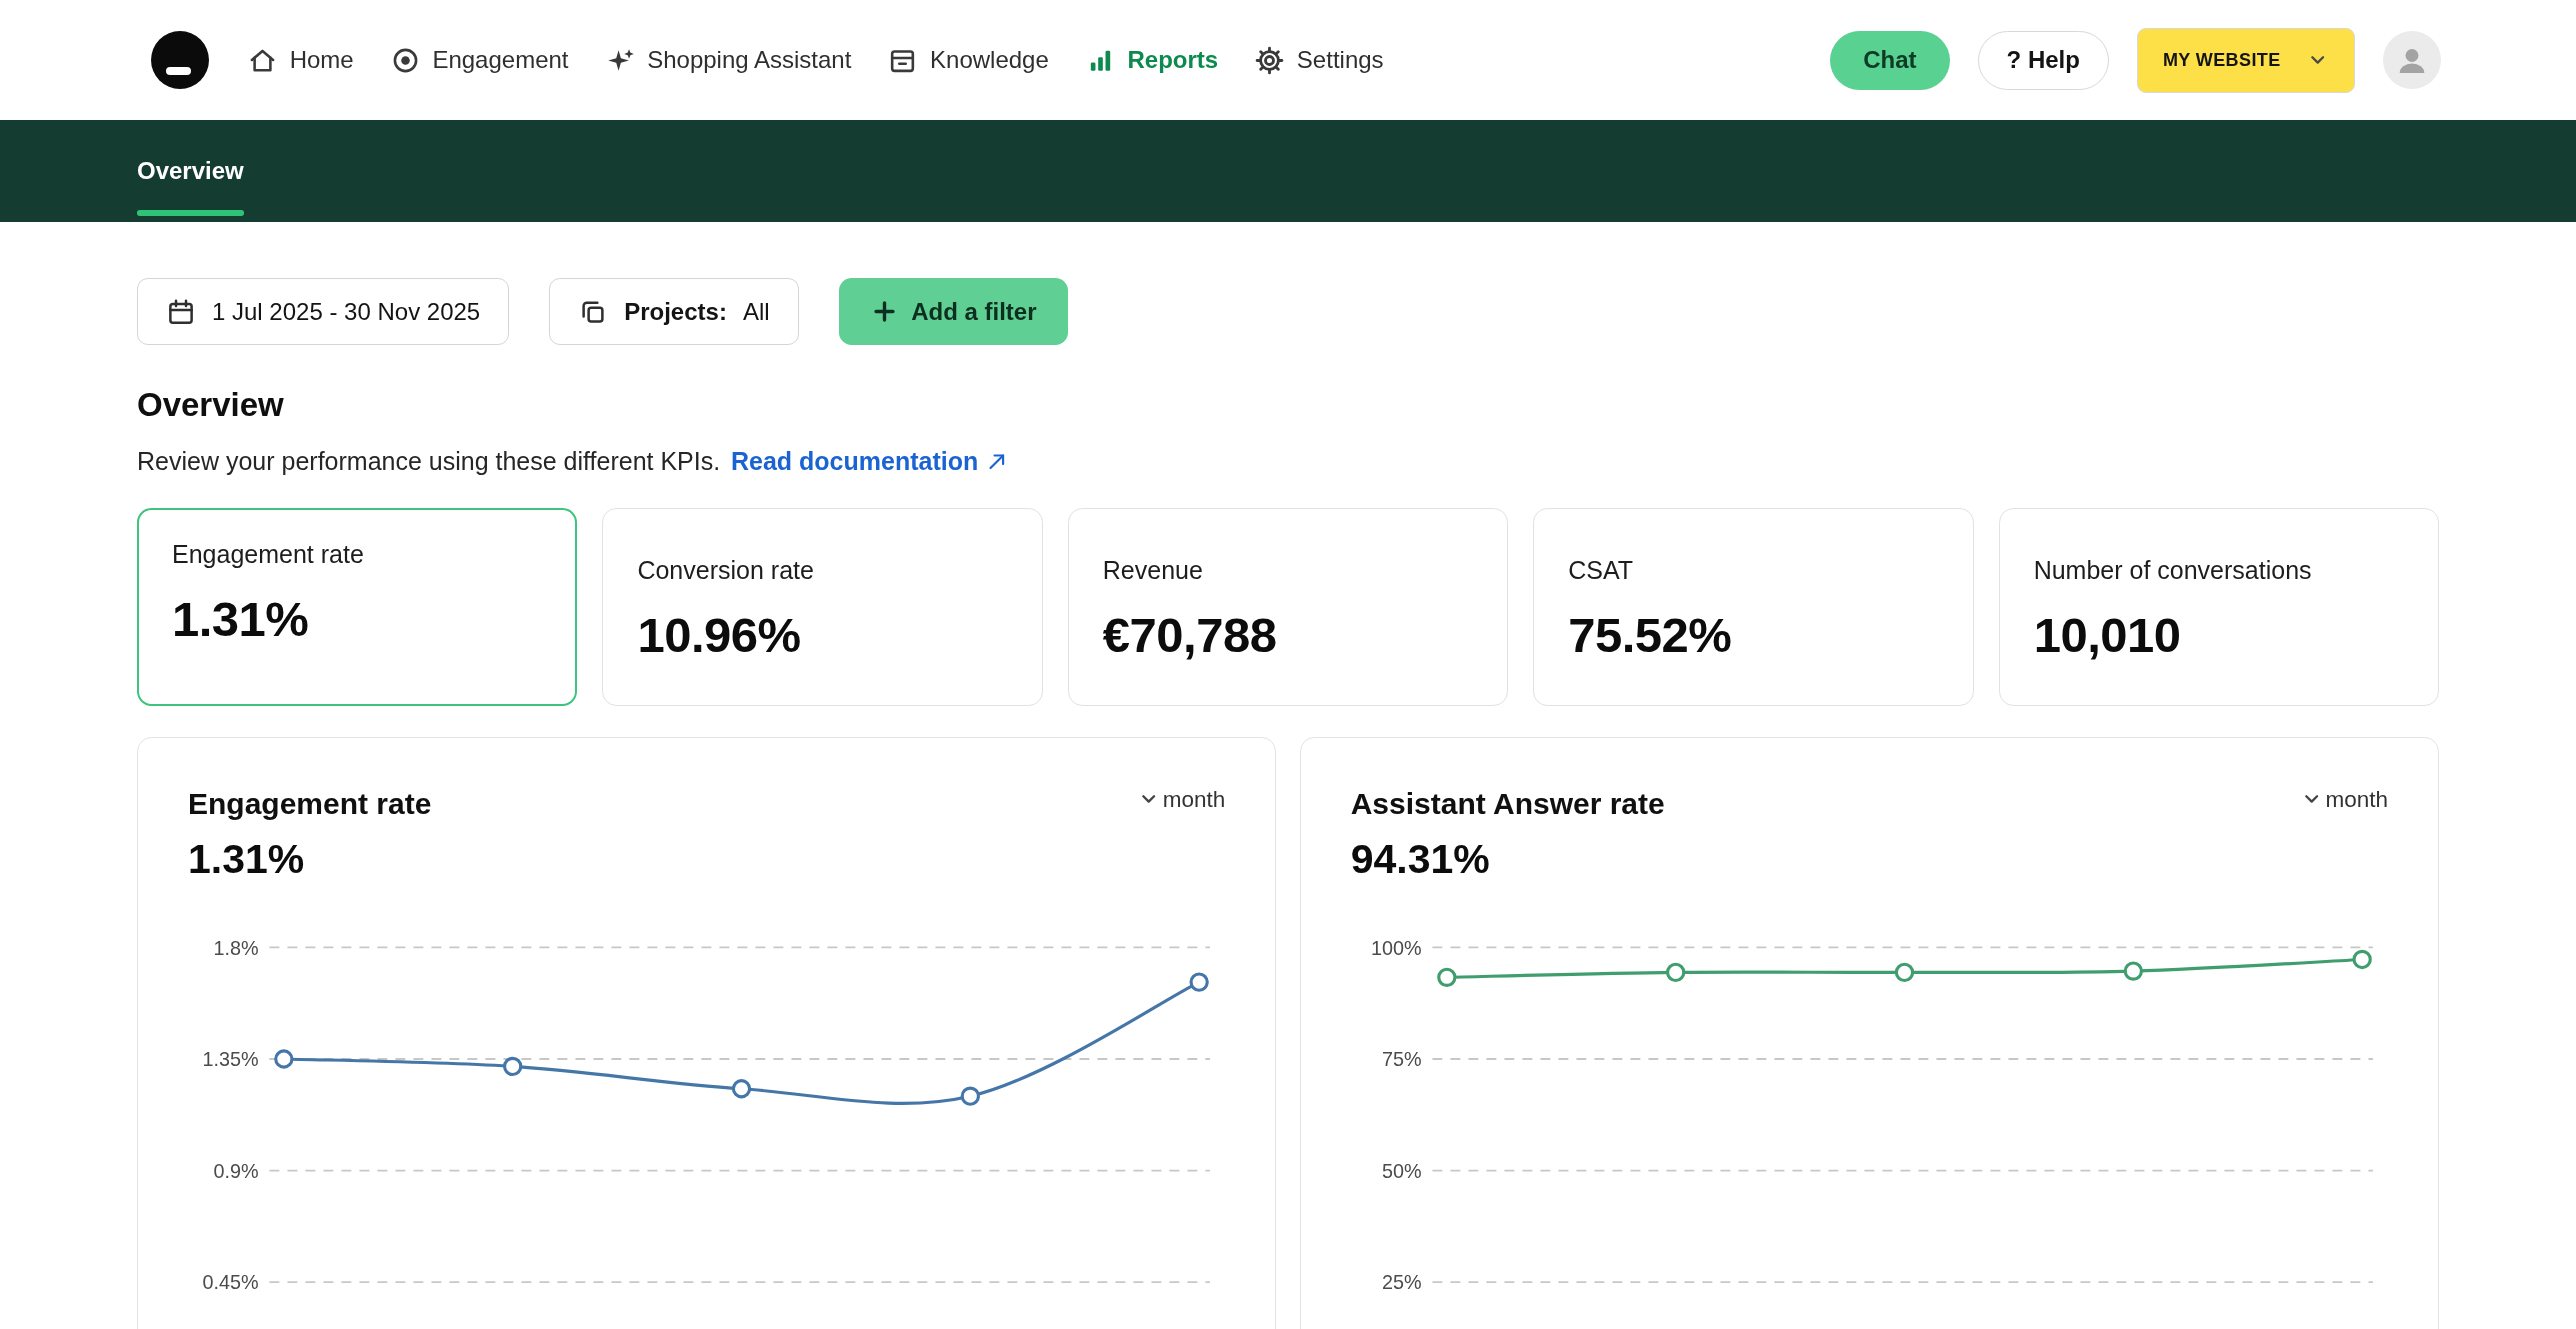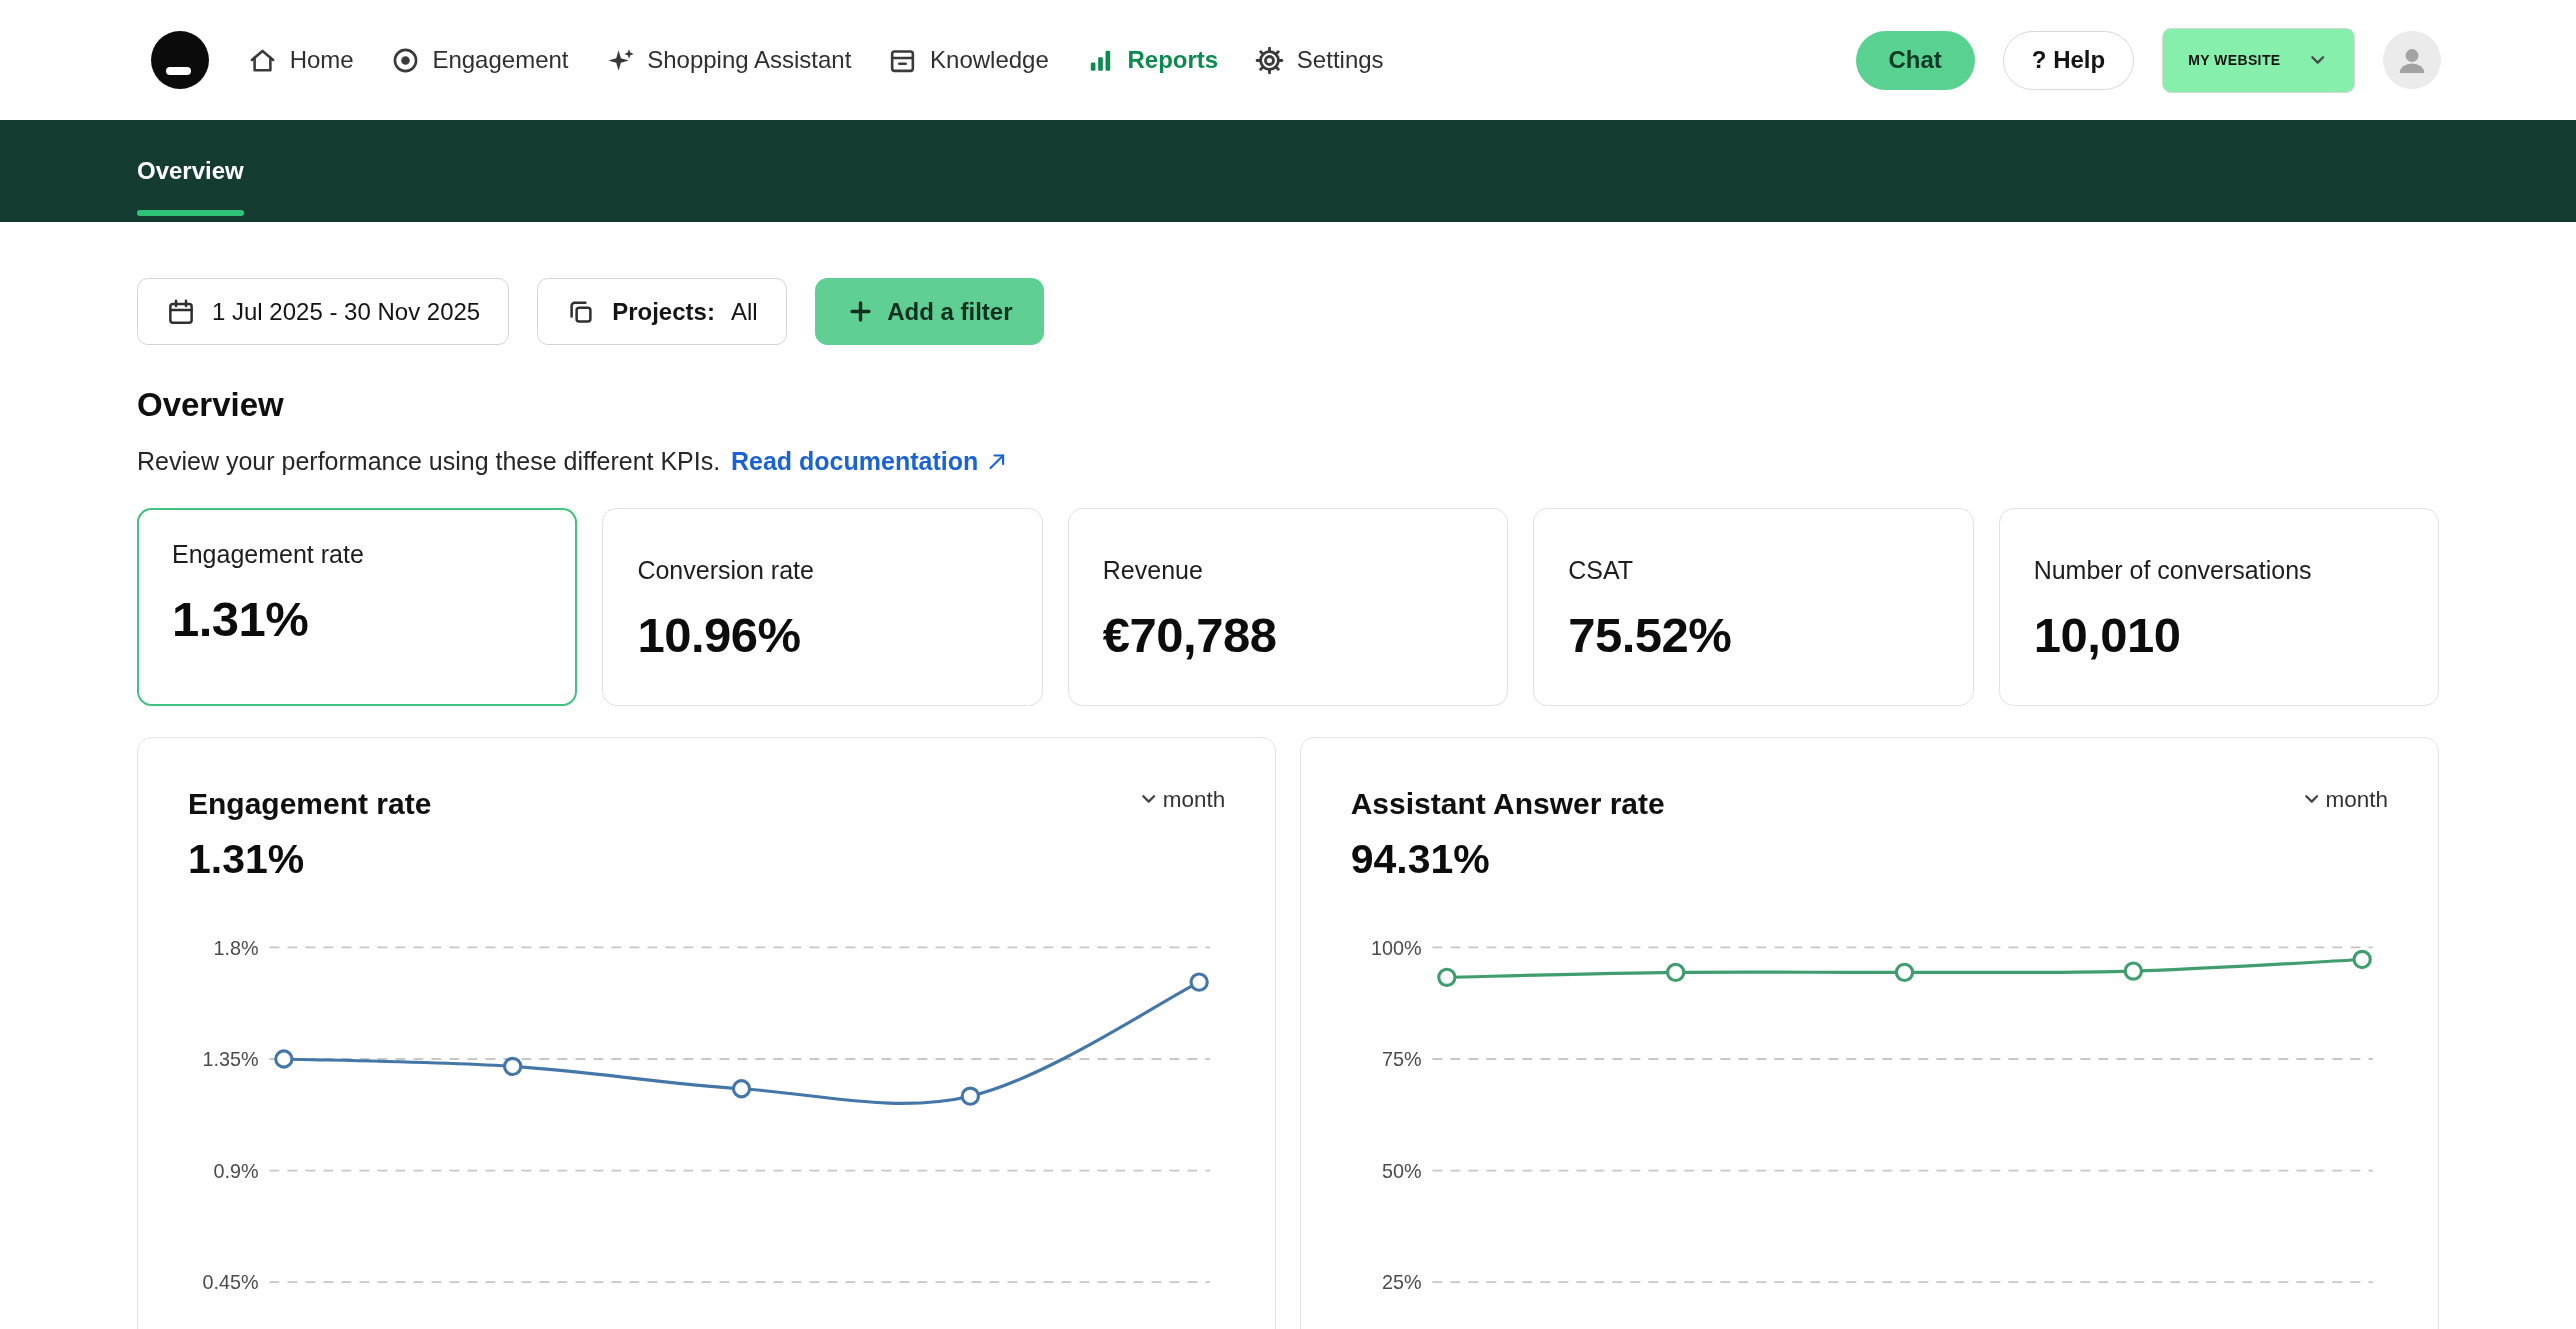--- a/index.html
+++ b/index.html
@@ -16,36 +16,36 @@
   .mainnav { display:flex; align-items:center; gap:36px; margin-left:38px; }
   .nav-item { display:flex; align-items:center; gap:11.7px; font-size:24px; font-weight:500; color:#2f2f2f; cursor:pointer; white-space:nowrap; }
   .nav-item .ic { width:31px; height:31px; color:#3a3a3a; }
   .nav-item.active { color:#0d8a4e; font-weight:700; }
   .nav-item.active .ic { color:#0d8a4e; }
   .topbar-right { margin-left:auto; display:flex; align-items:center; gap:28px; }
   .chat-btn { height:59px; padding:0 33px; border-radius:36px; background:#59d190; color:#0e3a26;
     font-size:24px; font-weight:700; display:flex; align-items:center; border:none; cursor:pointer; }
   .help-btn { height:59px; padding:0 28px; border-radius:36px; background:#fff; border:1.8px solid #d8d8d8;
     font-size:24px; font-weight:700; color:#141414; display:flex; align-items:center; cursor:pointer; }
-  .site-select { height:65px; padding:0 25px; border-radius:9px; border:1.8px solid #d8d8d8; background:#86efac;
-    display:flex; align-items:center; gap:25px; font-size:14px; font-weight:700; letter-spacing:0.4px; color:#141414; cursor:pointer; }
+  .site-select { height:65px; padding:0 25px; border-radius:9px; border:1.8px solid #d8d8d8; background:#fde047;
+    display:flex; align-items:center; gap:25px; font-size:18px; font-weight:700; letter-spacing:0.4px; color:#141414; cursor:pointer; }
   .site-select .ic { width:23.4px; height:23.4px; color:#4a4a4a; }
   .avatar { width:58px; height:58px; border-radius:50%; background:#ebebeb; display:flex; align-items:center; justify-content:center; cursor:pointer; }
   .avatar svg { width:36px; height:36px; }
 
   
   .subnav { height:102px; background:#153c31; display:flex; align-items:stretch; gap:47px; padding:0 137px; }
   .tab { display:flex; align-items:center; gap:10.8px; font-size:24px; color:#cfe0d9; position:relative; cursor:pointer; white-space:nowrap; }
   .tab.active { color:#fff; font-weight:700; }
   .tab.active::after { content:""; position:absolute; left:0; right:0; bottom:6.3px; height:5.4px; border-radius:2.7px; background:#2ec377; }
   .tab .ic { width:23.4px; height:23.4px; color:#cfe0d9; }
 
   
   .content { padding:0 137px; }
-  .filterbar { margin-top:56px; display:flex; gap:28px; }
+  .filterbar { margin-top:56px; display:flex; gap:40px; }
   .pill { height:67px; display:flex; align-items:center; gap:16px; padding:0 28px; border-radius:10.8px;
     border:1.8px solid #d4d4d4; background:#fff; font-size:24px; color:#141414; cursor:pointer; }
   .pill .ic { width:30px; height:30px; color:#2f2f2f; }
   .bold { font-weight:700; }
   .semi { font-weight:500; }
   .add-filter { height:67px; display:flex; align-items:center; gap:12.6px; padding:0 31px; border-radius:12.6px;
     background:#60cf93; border:none; font-size:24px; font-weight:600; color:#0d2f20; cursor:pointer; }
   .add-filter .ic { width:29px; height:29px; color:#0d2f20; }
 
   .section-title { margin-top:41px; font-size:33px; font-weight:700; color:#0f0f0f; }

